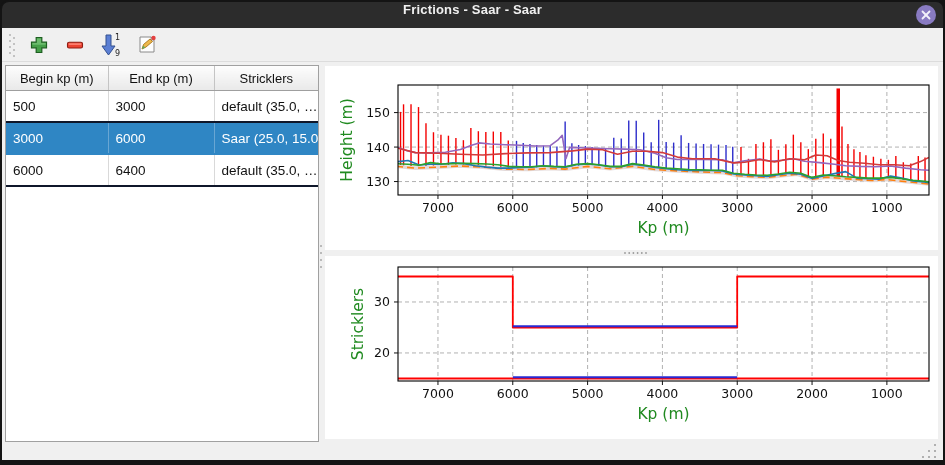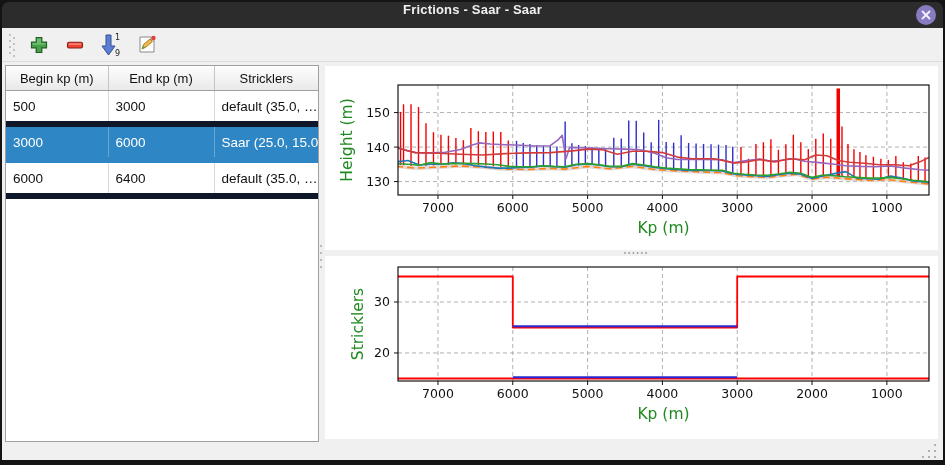--- a/index.html
+++ b/index.html
@@ -17,21 +17,21 @@
            padding-left:6px;box-sizing:border-box}
   .tb-btn{width:26px;height:26px;border:none;background:transparent;padding:2px;margin:0;
           display:flex;align-items:center;justify-content:center;cursor:pointer}
   .table-panel{position:absolute;left:3px;top:37px;width:314px;height:377px;background:#fff;
                border:1px solid #a0a0a0;box-sizing:border-box;overflow:hidden}
   table{border-collapse:collapse;width:100%;table-layout:fixed;color:#111}
   th{height:24px;background:linear-gradient(#fdfdfd,#e9e9e9);border-right:1px solid #c4c4c4;
      border-bottom:1px solid #9f9f9f;font-size:13px;font-weight:400;text-align:center;padding:0}
   th:last-child{border-right:none}
   td{height:30px;font-size:13.5px;padding:0 0 0 7px;border-right:1px solid #d9d9d9;
-     border-bottom:6px solid #0f172a;white-space:nowrap;overflow:hidden}
+     border-bottom:2px solid #0f172a;white-space:nowrap;overflow:hidden}
   td:last-child{border-right:none}
   tr.sel td{background:#2f86c4;color:#fff;border-right-color:#68a6d3;border-bottom-color:#2f86c4}
   .charts{position:absolute;left:321px;top:35px;width:618px;height:379px}
   svg text{font-family:"DejaVu Sans",sans-serif}
   .tlab{font-size:12.5px;fill:#111}
   .alab{font-size:15.5px;fill:#208a20}
   .grid{stroke:#a8a8a8;stroke-width:0.9;stroke-dasharray:4 3;fill:none}
   .spine{fill:none;stroke:#000;stroke-width:1.1}
   .tick{stroke:#111;stroke-width:1}
   .v-split{position:absolute;left:316px;top:214px;width:6px;height:30px}

